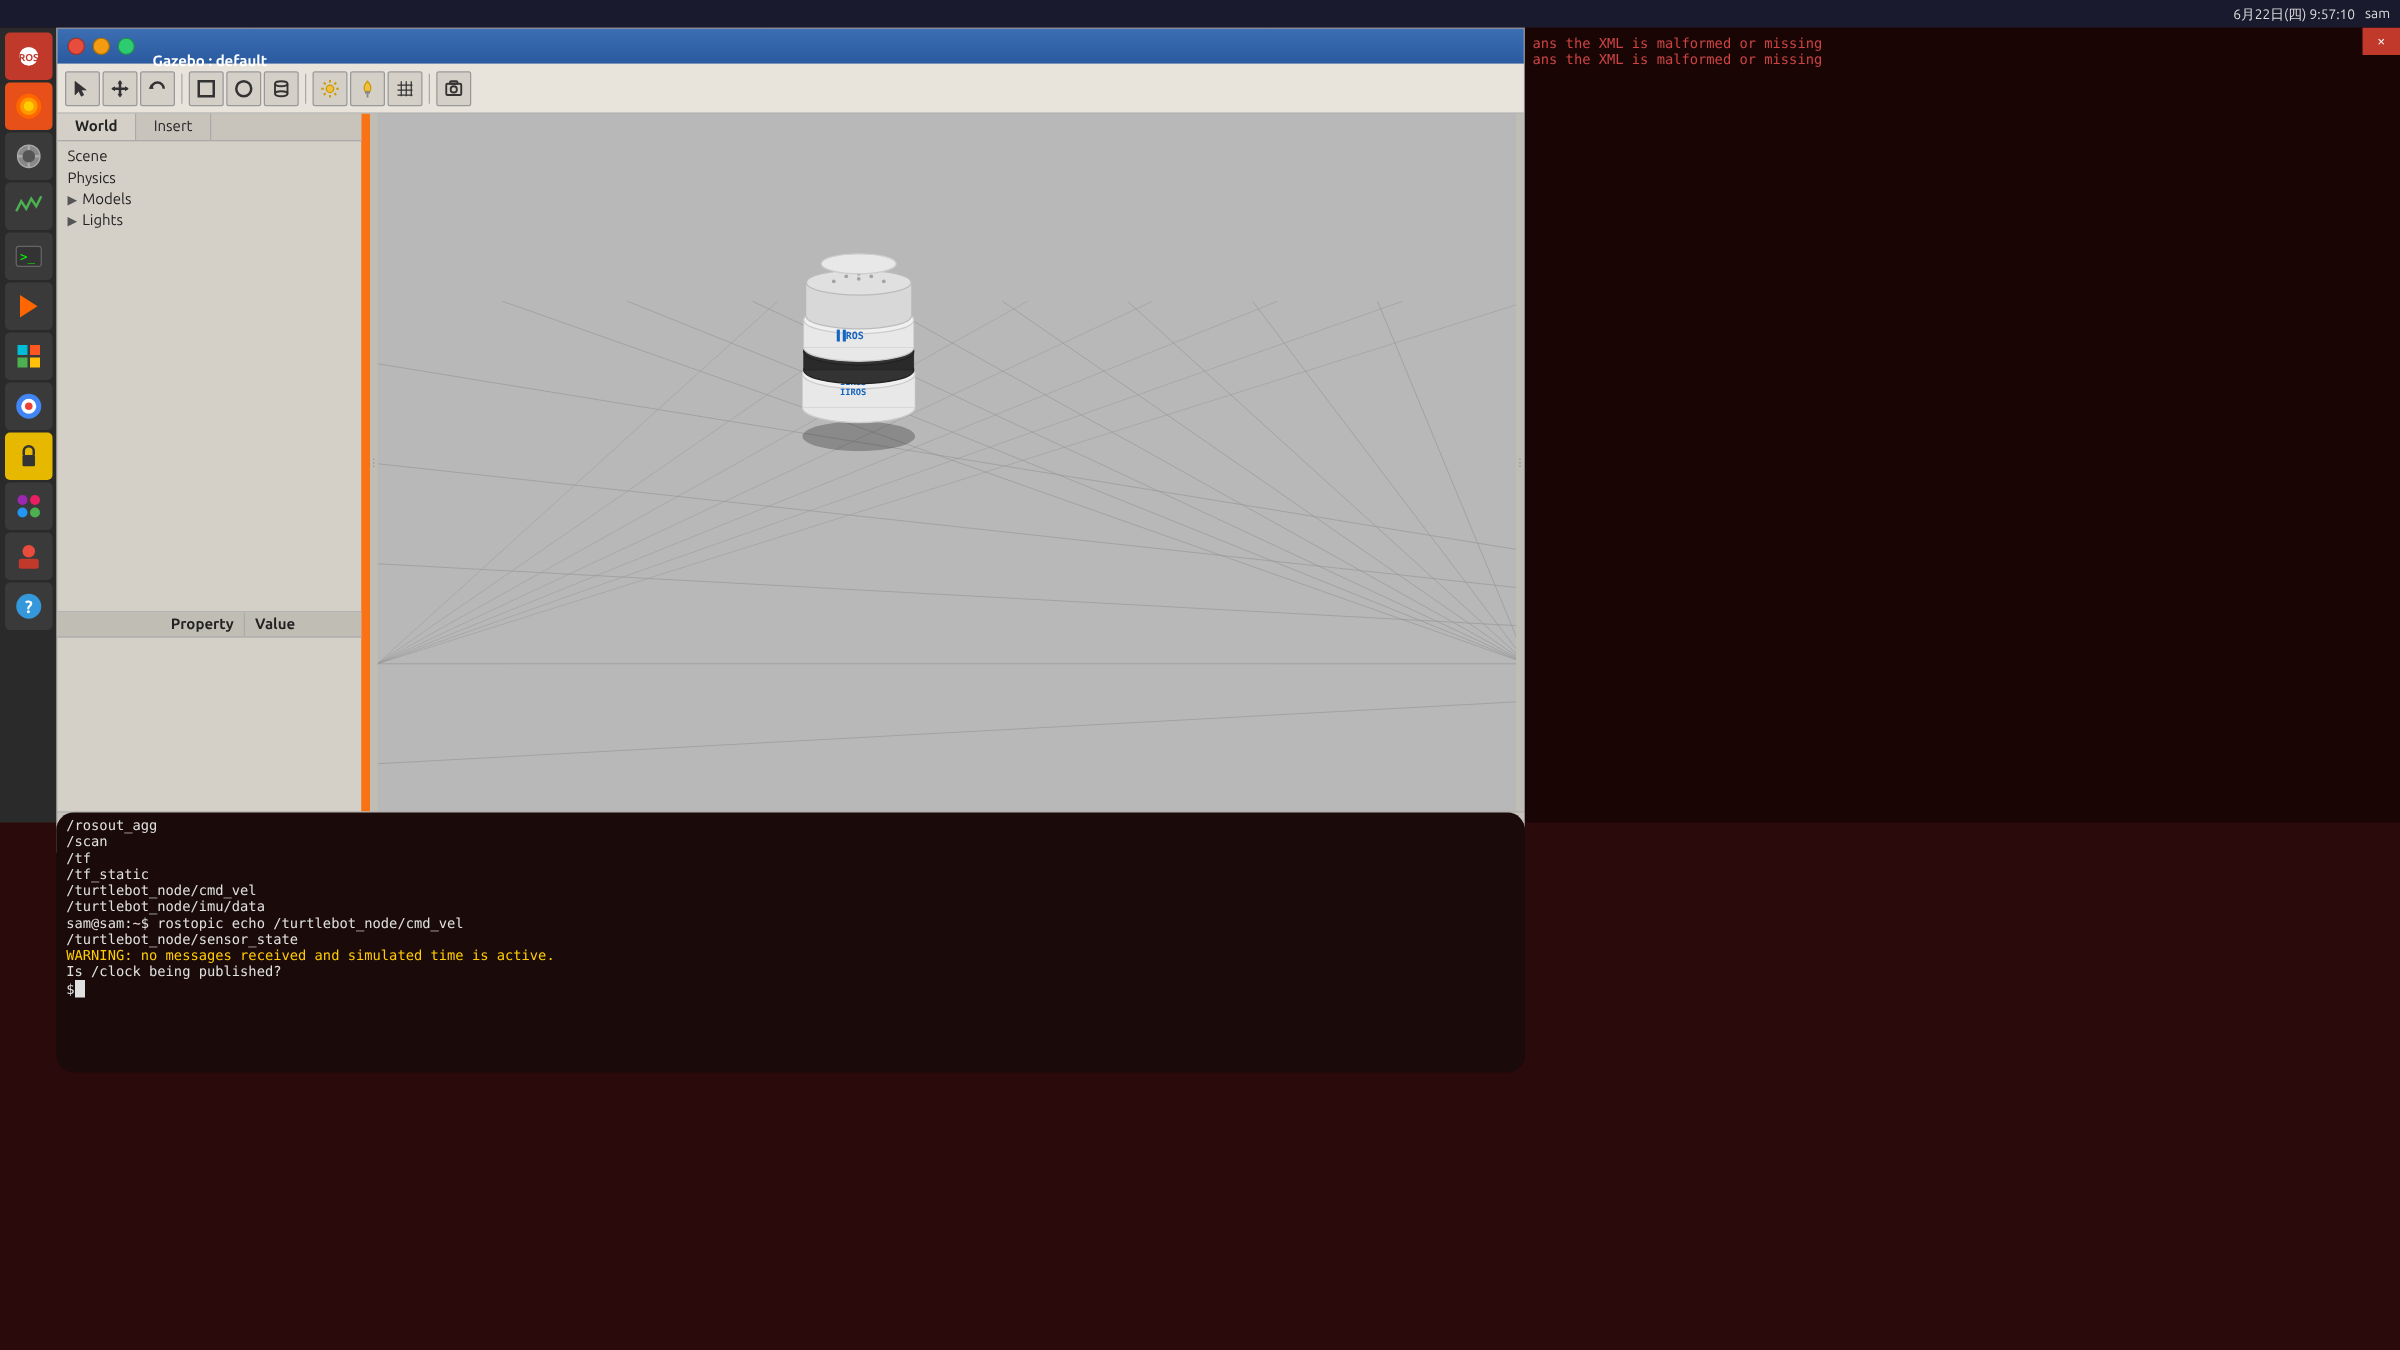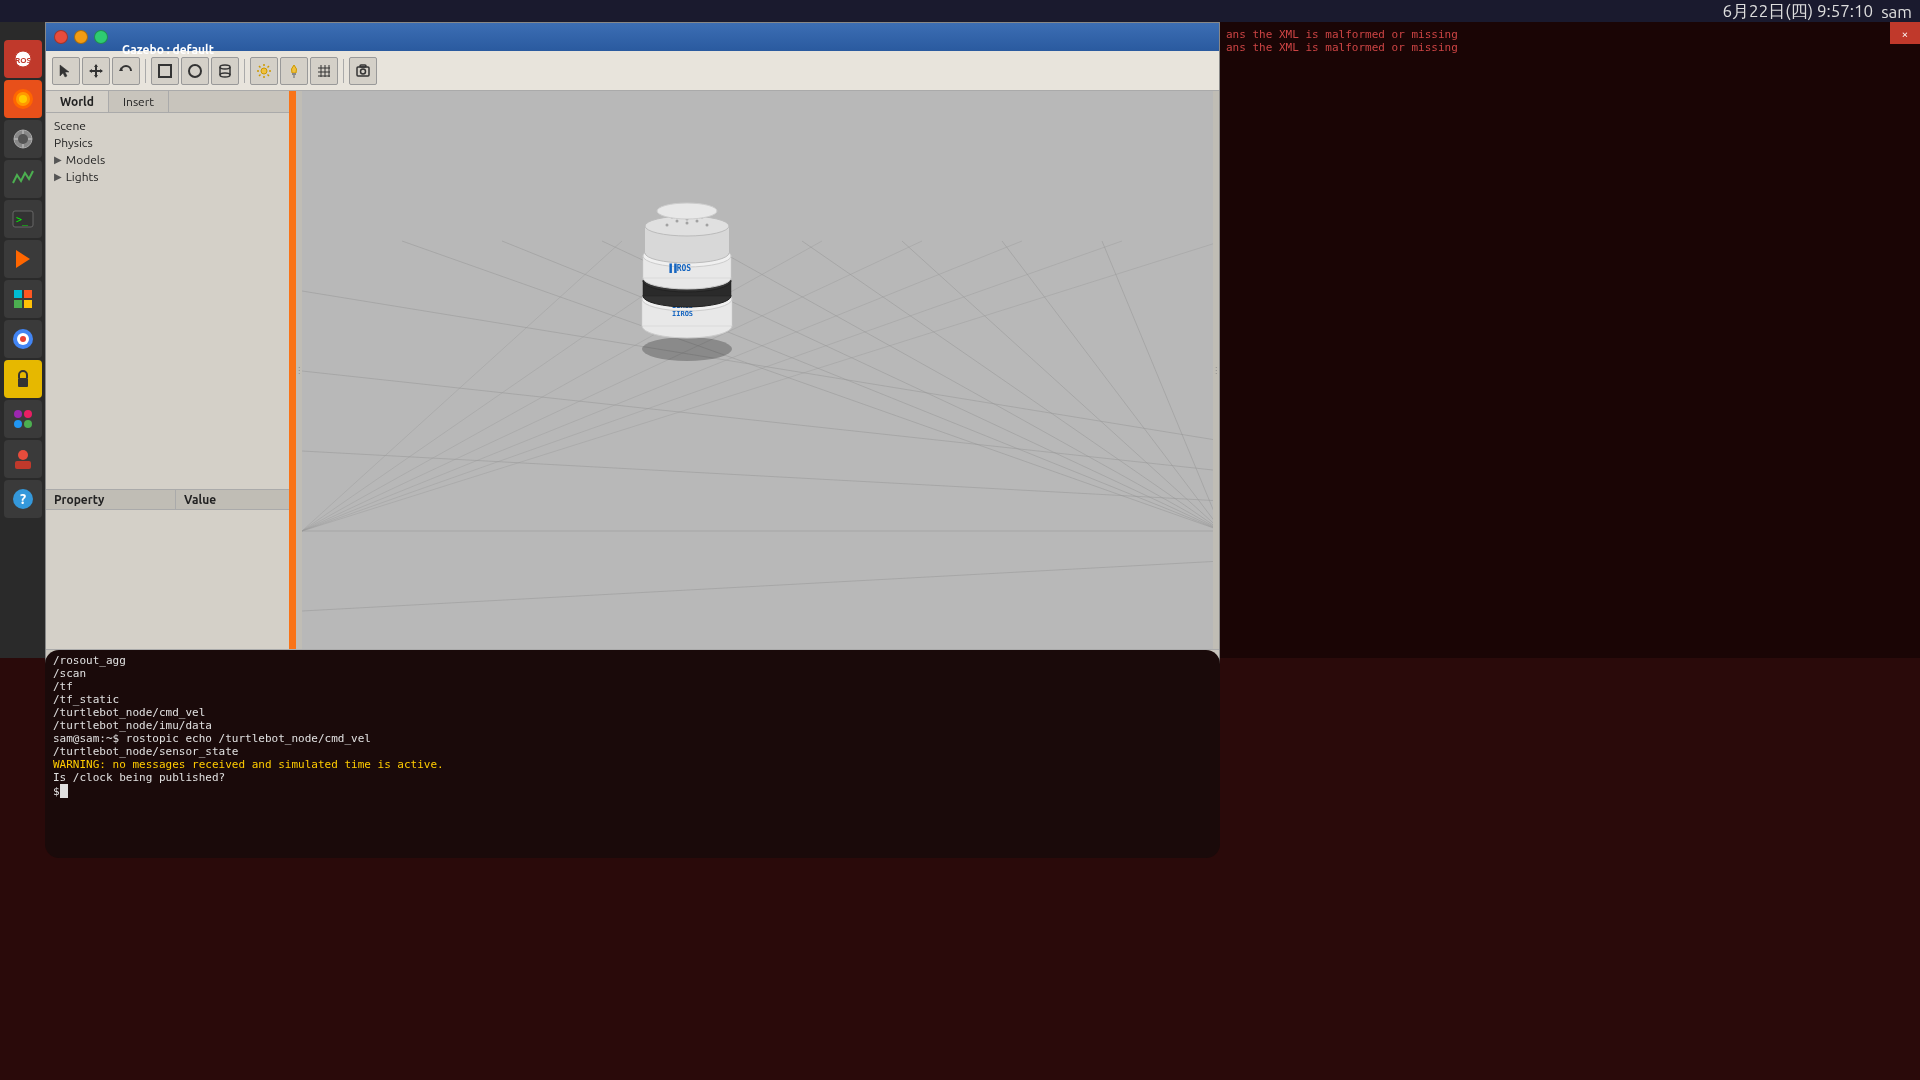--- a/index.html
+++ b/index.html
@@ -15,21 +15,21 @@
     
     #system-bar {
       width: 1920px;
       height: 22px;
       background: #1a1a2e;
       display: flex;
       align-items: center;
       justify-content: flex-end;
       padding: 0 8px;
       color: #ddd;
-      font-size: 17px;
+      font-size: 11px;
       gap: 8px;
       position: absolute;
       top: 0; left: 0;
       z-index: 100;
     }
 
     
     #main-window {
       position: absolute;
       top: 22px;
@@ -166,21 +166,21 @@
       border-bottom: 1px solid #aaa;
     }
 
     .prop-col {
       padding: 3px 8px;
       font-size: 12px;
       font-weight: bold;
       color: #222;
     }
 
-    .prop-col:first-child { width: 130px; border-right: 1px solid #aaa; }
+    .prop-col:first-child { width: 150px; border-right: 1px solid #aaa; text-align: right; }
 
     
     #viewport {
       flex: 1;
       background: #b0b0b0;
       position: relative;
       overflow: hidden;
     }
 
     #viewport-grid {
@@ -326,21 +326,21 @@
   </style>
 </head>
 <body>
 
 <div id="system-bar">
   <span>6月22日(四) 9:57:10</span>
   <span>sam</span>
 </div>
 
 <div id="side-dock">
-  <div class="dock-icon" style="background:#c0392b;margin-top:14px;">
+  <div class="dock-icon" style="background:#c0392b;">
     <svg width="24" height="24" viewBox="0 0 24 24">
         <circle cx="12" cy="12" r="8" fill="white" stroke="#c0392b" stroke-width="1"></circle>
         <text x="12" y="16" text-anchor="middle" font-size="8" fill="#c0392b" font-weight="bold">ROS</text>
       </svg>
   </div>
   <div class="dock-icon" style="background:#e8501a;">
     <svg width="24" height="24" viewBox="0 0 24 24">
         <circle cx="12" cy="12" r="10" fill="#ff6600"></circle>
         <circle cx="12" cy="12" r="7" fill="#ff9900"></circle>
         <circle cx="12" cy="12" r="4" fill="#ffcc00"></circle>

